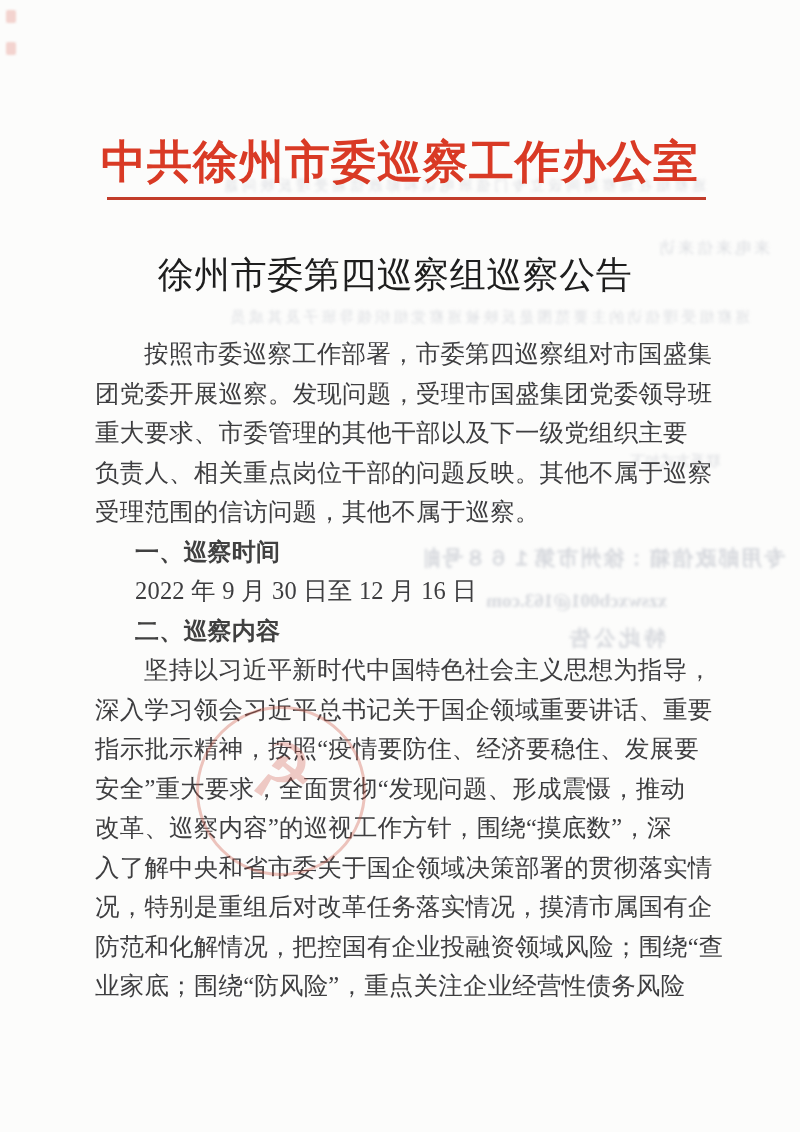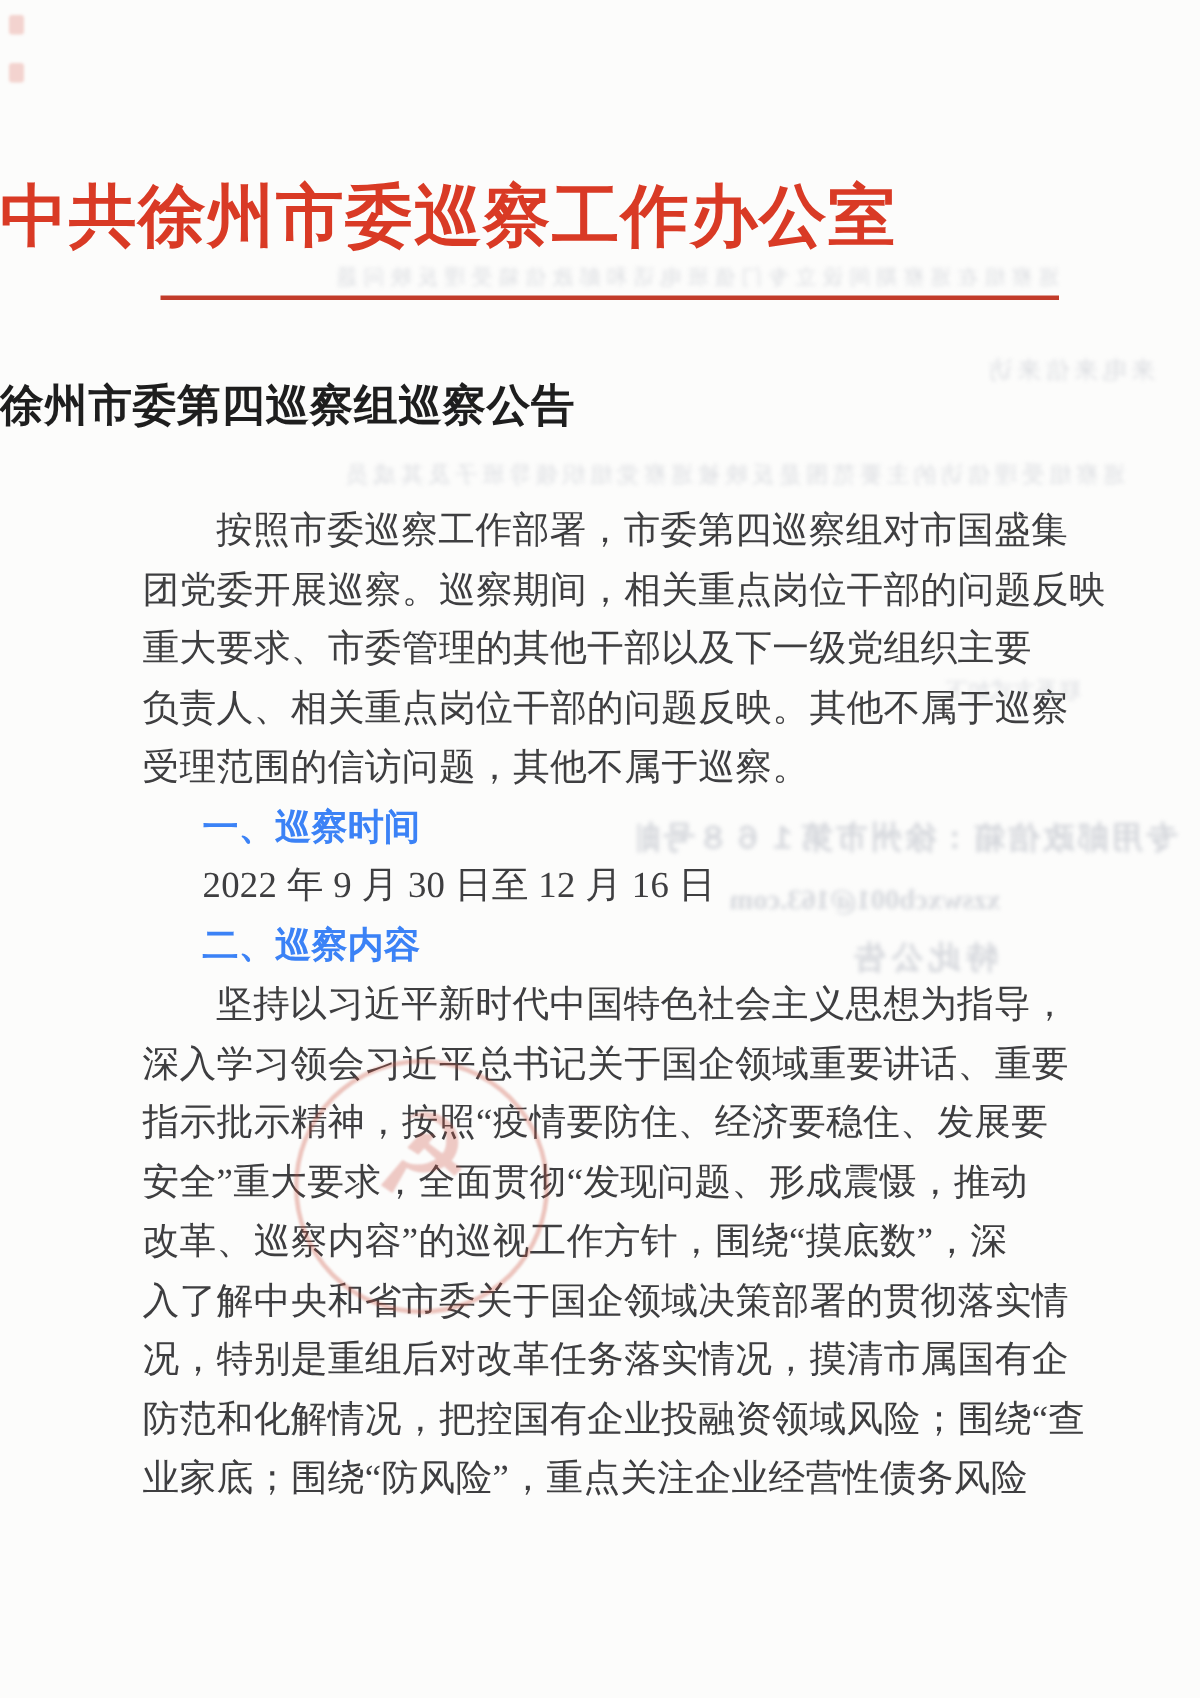--- a/index.html
+++ b/index.html
@@ -3,40 +3,40 @@
 <meta charset="utf-8">
 <style>
   html,body{margin:0;padding:0;}
   body{background:#9a9a9a;font-family:"Liberation Serif","DejaVu Serif",serif;}
   .page{
     position:relative;width:800px;height:1132px;margin:0 auto;
     background:#fcfcfb;overflow:hidden;
   }
   
   .office-name{
-    position:absolute;top:114px;left:0;width:800px;text-align:left;
+    position:absolute;top:132px;left:0;width:800px;text-align:center;
     font-size:45px;font-weight:bold;letter-spacing:1px;line-height:1.35;
     font-family:"Liberation Serif","DejaVu Serif",serif;
   }
   .red-rule{position:absolute;top:197px;left:107px;width:599px;height:3px;}
   
   .doc-title{
-    position:absolute;top:251px;left:0;width:790px;
-    font-size:29px;font-weight:bold;color:#1e1e1e;letter-spacing:0.5px;
+    position:absolute;top:251px;left:0;width:790px;text-align:center;
+    font-size:36px;font-weight:normal;color:#1e1e1e;letter-spacing:0.5px;
   }
   
   .body-text{
     position:absolute;top:334px;left:95px;width:622px;
     color:#3e3e40;font-size:24.5px;letter-spacing:0.2px;
   }
   .line{height:39.5px;line-height:39.5px;white-space:nowrap;}
   .indent{text-indent:49px;}
   .heading{
     font-family:"Liberation Sans","DejaVu Sans",sans-serif;
-    font-weight:bold;color:#3b82f6;padding-left:40px;font-size:24px;
+    font-weight:bold;color:#404040;padding-left:40px;font-size:24px;
   }
   .date-line{padding-left:40px;}
   
   .seal{
     position:absolute;left:196px;top:706px;width:164px;height:164px;
     border:3px solid rgba(205,84,68,0.34);border-radius:50%;
     filter:blur(0.7px);
   }
   .seal .emblem{
     position:absolute;left:0;top:24px;width:100%;text-align:center;
@@ -71,21 +71,21 @@
   <div class="corner-mark" style="left:6px;top:10px;"></div>
   <div class="corner-mark" style="left:6px;top:42px;"></div>
 
   <div class="office-name" style="color:#d93a25;">中共徐州市委巡察工作办公室</div>
   <div class="red-rule" style="background:#c23c2a;"></div>
 
   <div class="doc-title">徐州市委第四巡察组巡察公告</div>
 
   <div class="body-text">
     <div class="line indent">按照市委巡察工作部署，市委第四巡察组对市国盛集</div>
-    <div class="line">团党委开展巡察。巡察期间，相关重点岗位干部的问题反映</div>
+    <div class="line">团党委开展巡察。发现问题，受理市国盛集团党委领导班</div>
     <div class="line">重大要求、市委管理的其他干部以及下一级党组织主要</div>
     <div class="line">负责人、相关重点岗位干部的问题反映。其他不属于巡察</div>
     <div class="line">受理范围的信访问题，其他不属于巡察。</div>
 
     <div class="line heading">一、巡察时间</div>
     <div class="line date-line">2022 年 9 月 30 日至 12 月 16 日</div>
     <div class="line heading">二、巡察内容</div>
 
     <div class="line indent">坚持以习近平新时代中国特色社会主义思想为指导，</div>
     <div class="line">深入学习领会习近平总书记关于国企领域重要讲话、重要</div>

